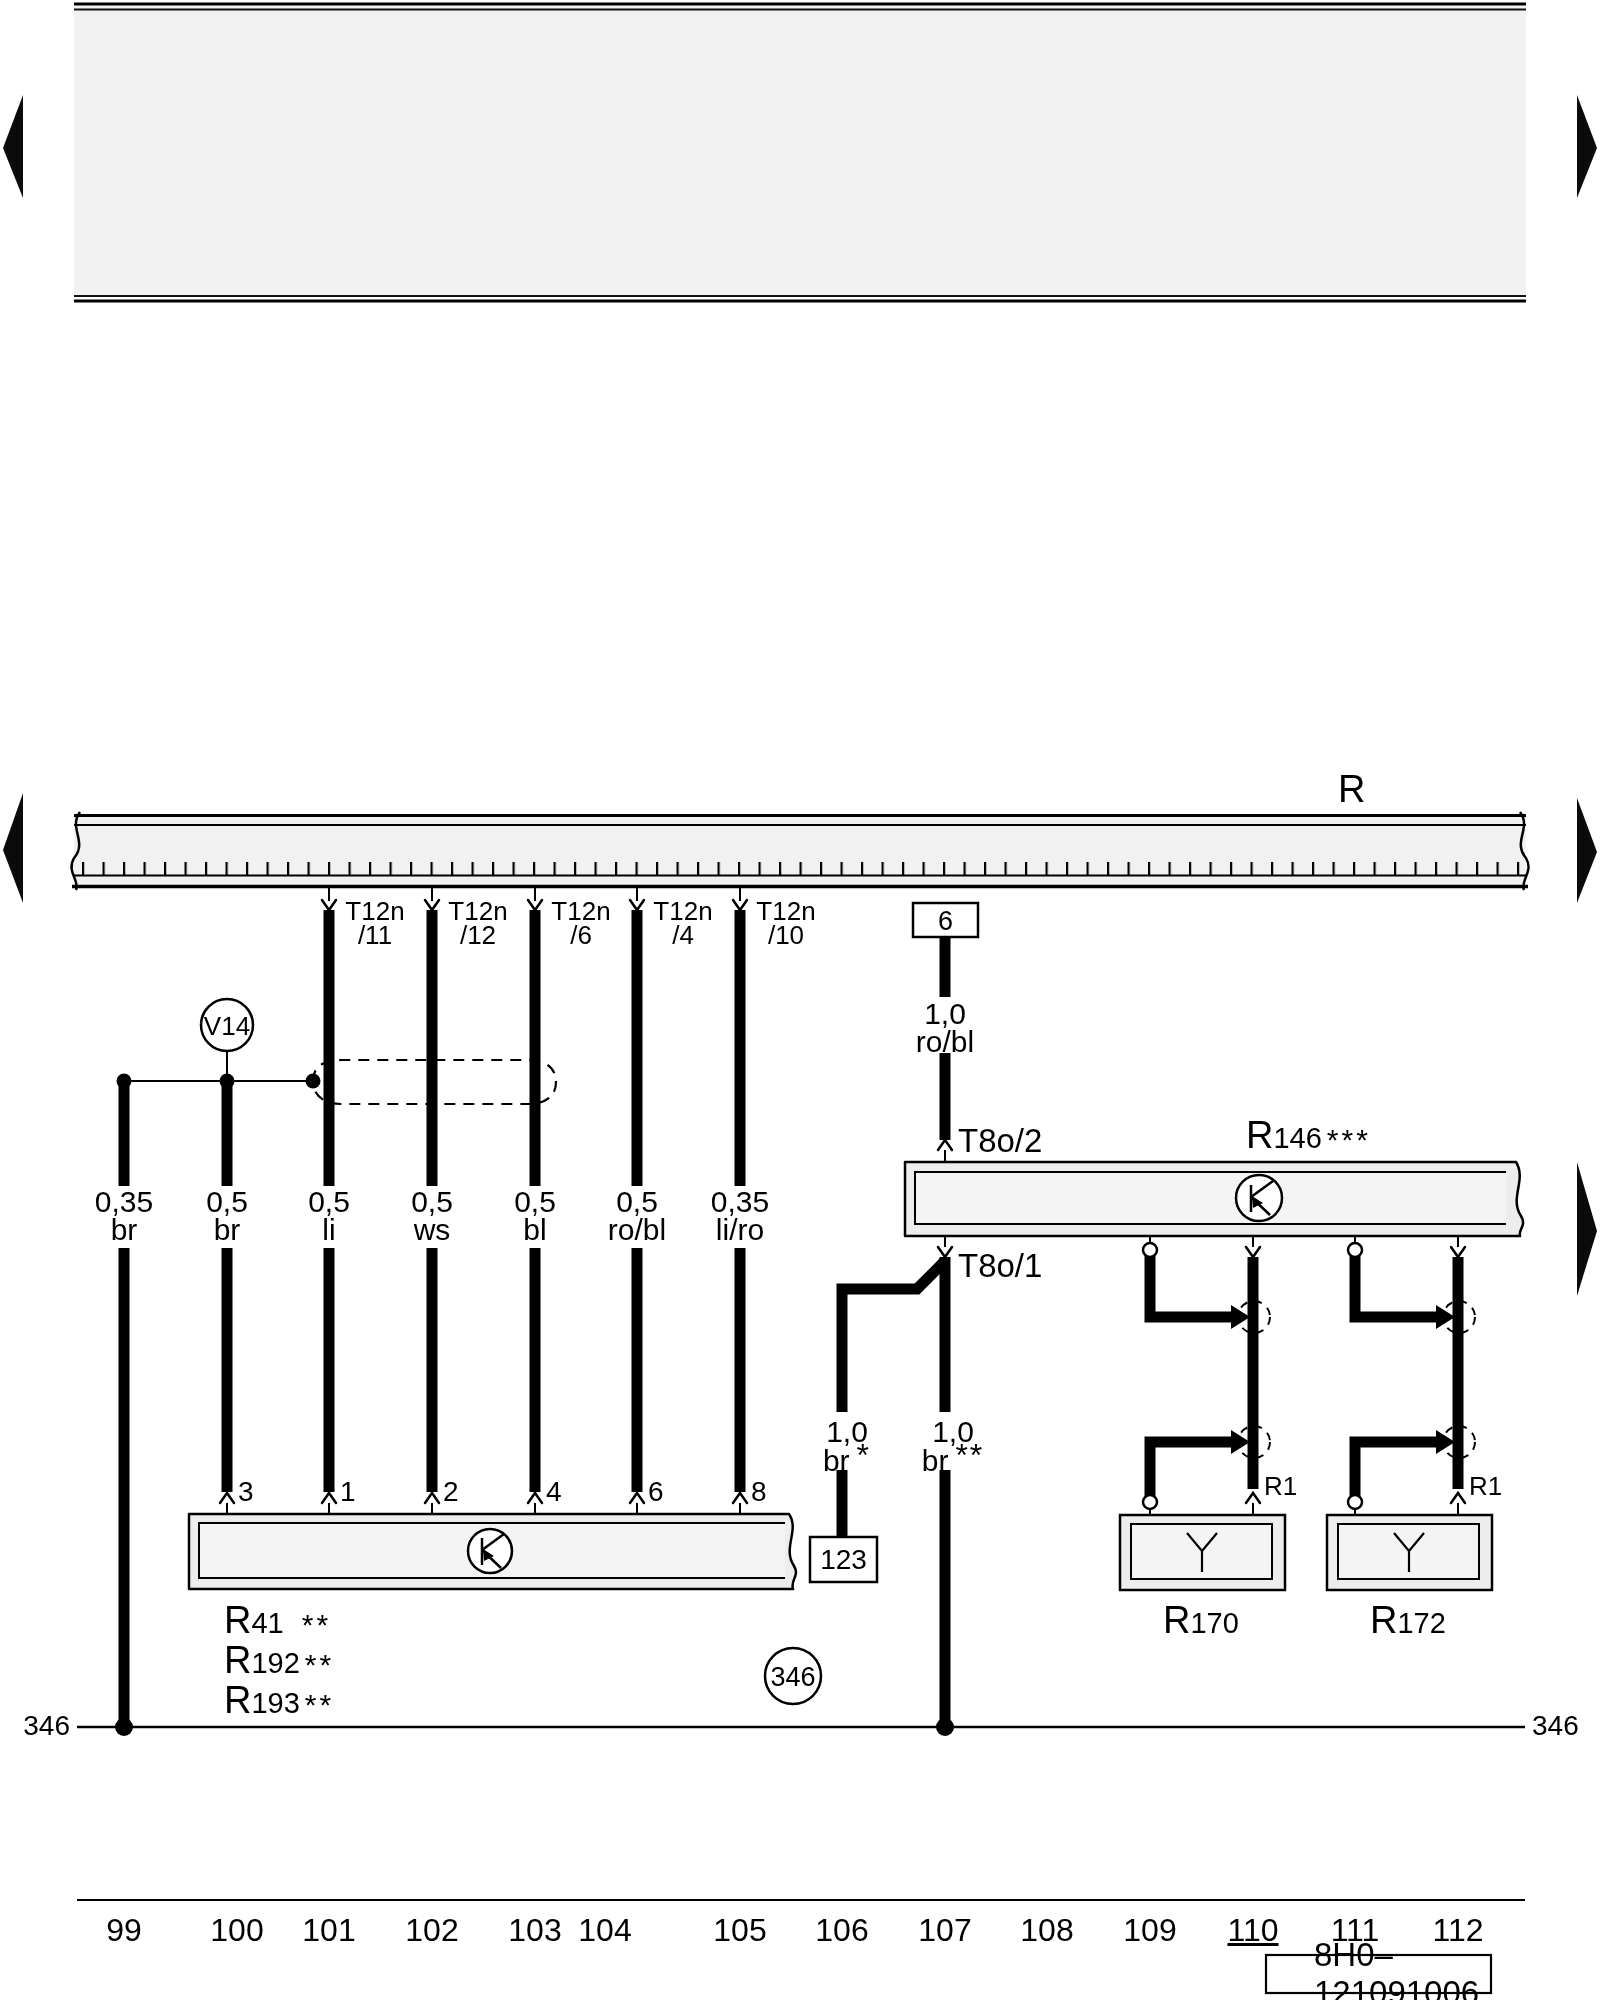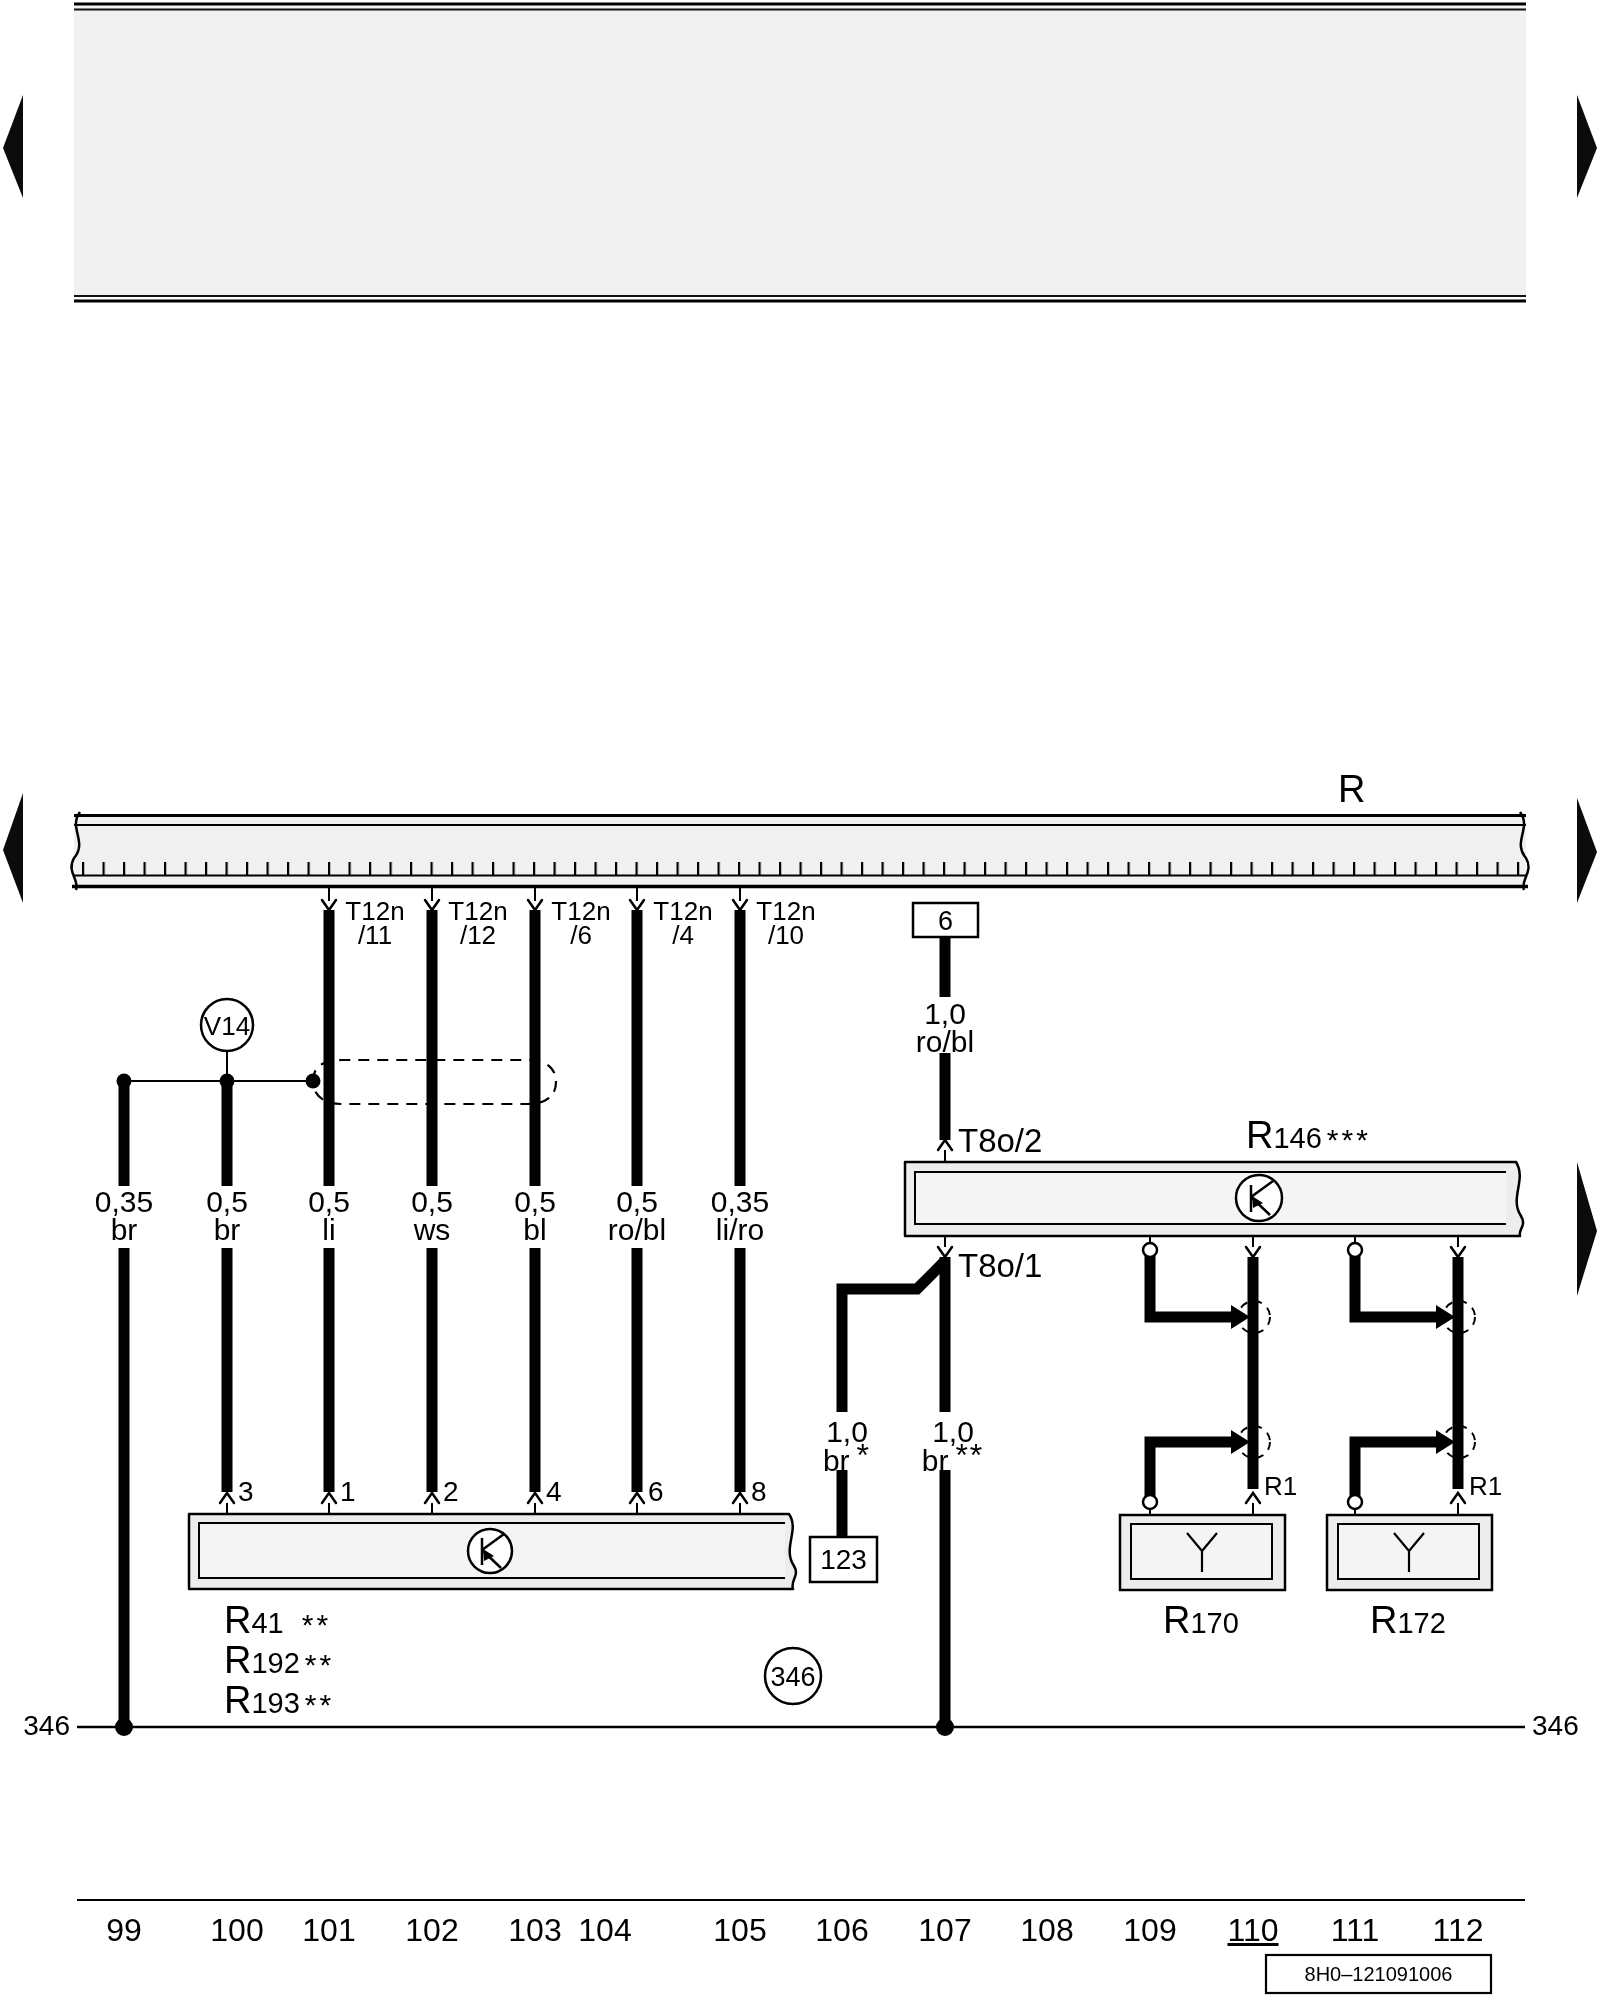--- a/index.html
+++ b/index.html
@@ -19,21 +19,21 @@
   .rbig{font-size:38px;}
   .rnum{font-size:29px;}
   .rstars{font-size:30px;margin-left:5px;position:relative;top:2px;letter-spacing:3px;}
   .gapstars{margin-left:18px;}
   .busR{font-size:38px;}
   .f26{font-size:26px;}
   .f27{font-size:27px;}
   .f30{font-size:28px;}
   .tracknum{position:absolute;width:80px;text-align:center;font-size:32px;top:1912px;}
   .partbox{position:absolute;left:1266px;top:1955px;width:225px;height:38px;
-           display:flex;align-items:center;justify-content:center;font-size:20px;}
+           display:flex;align-items:center;justify-content:center;font-size:33px;padding-left:48px;}
 </style>
 </head>
 <body>
 
 <div class="page">
 
 <svg class="art" width="1600" height="2000" viewBox="0 0 1600 2000">
   <defs>
     <pattern id="busticks" width="20.5" height="13" patternUnits="userSpaceOnUse">
       <rect x="0" y="0" width="2.2" height="13" fill="#000"></rect>

